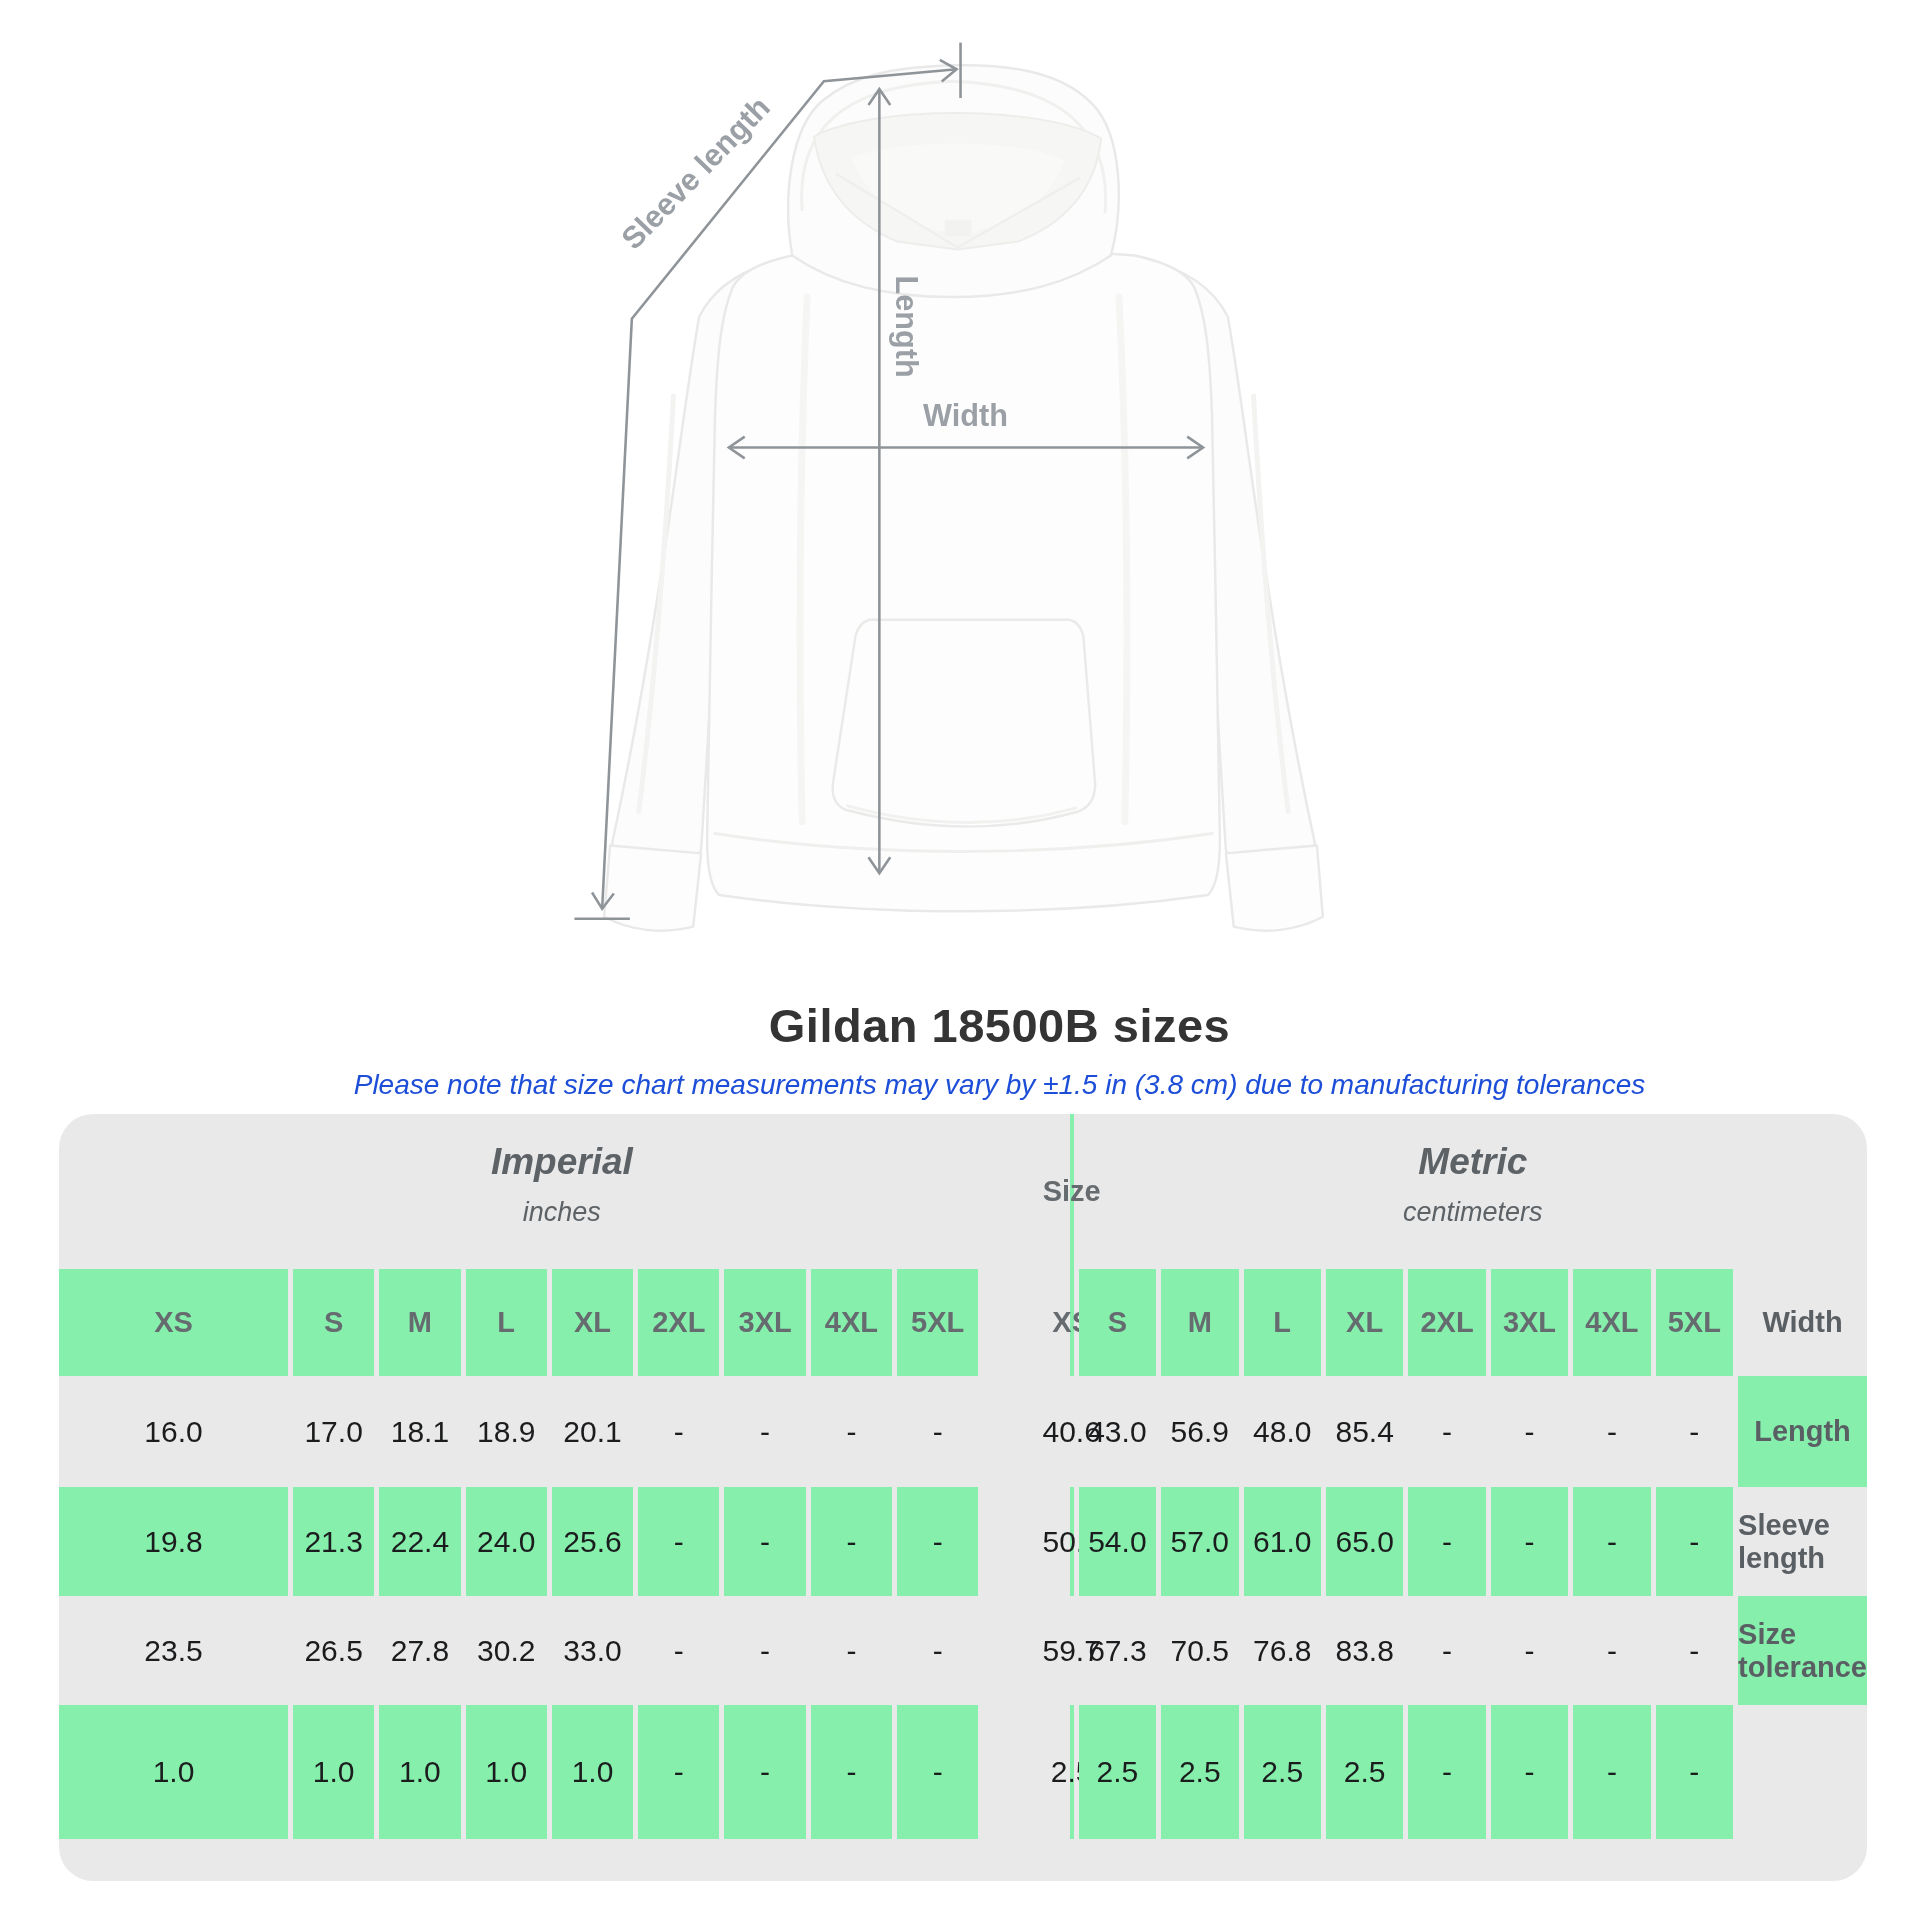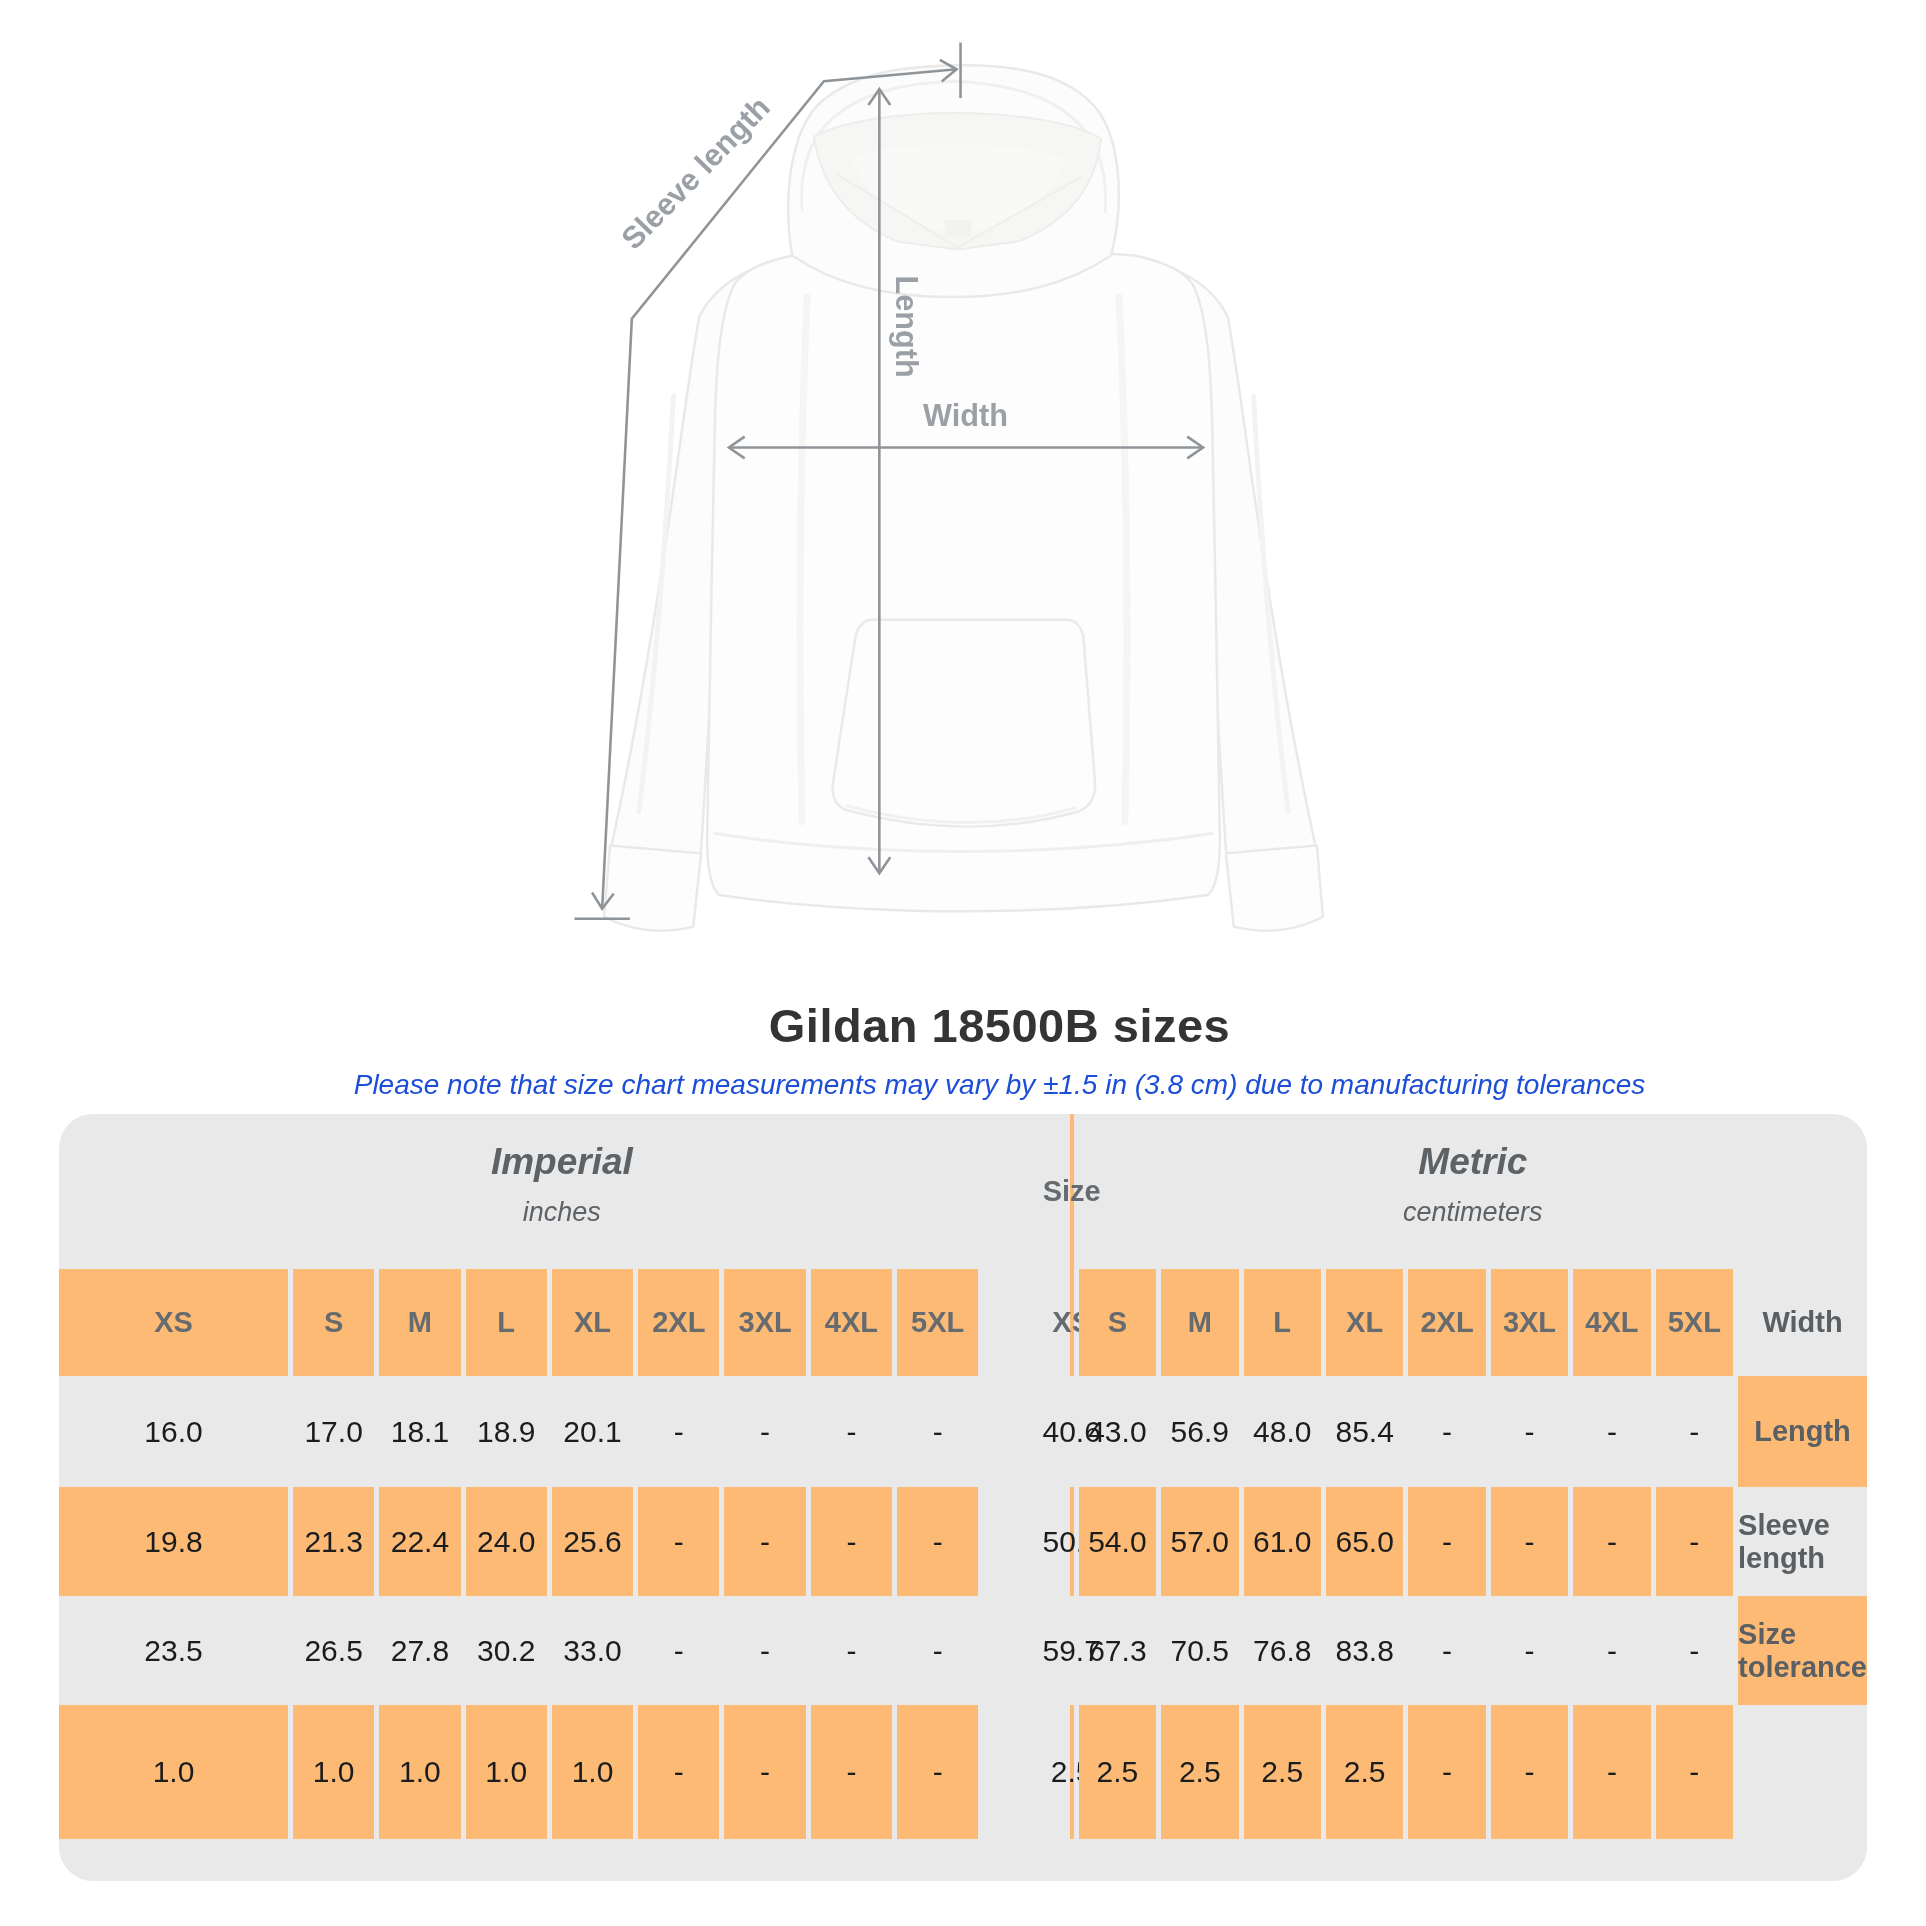--- a/index.html
+++ b/index.html
@@ -25,21 +25,21 @@
     grid-template-rows:155px 107px 111px 109px 109px 134px;
     column-gap:5px;
   }
   .unit-head{display:flex;flex-direction:column;align-items:center;justify-content:center;
     padding-bottom:14px;grid-row:1;}
   .unit-head .u-name{font-size:37px;font-weight:bold;font-style:italic;color:#5d6267;}
   .unit-head .u-sub{font-size:27px;font-style:italic;color:#5d6267;margin-top:14px;}
   .u-imp{grid-column:1 / 11;}
   .u-met{grid-column:12 / 21;}
   .c{display:flex;align-items:center;justify-content:center;}
-  .w{background:#fdba74;}
+  .w{background:#86efac;}
   .hd{font-size:29px;font-weight:bold;color:#666b70;}
   .lb{font-size:29px;font-weight:bold;color:#5a5f64;}
   .v{font-size:30px;color:#1b1c1e;}
   .spacer{background:transparent;}
 </style>
 </head>
 <body>
 
 <div class="page">
 

